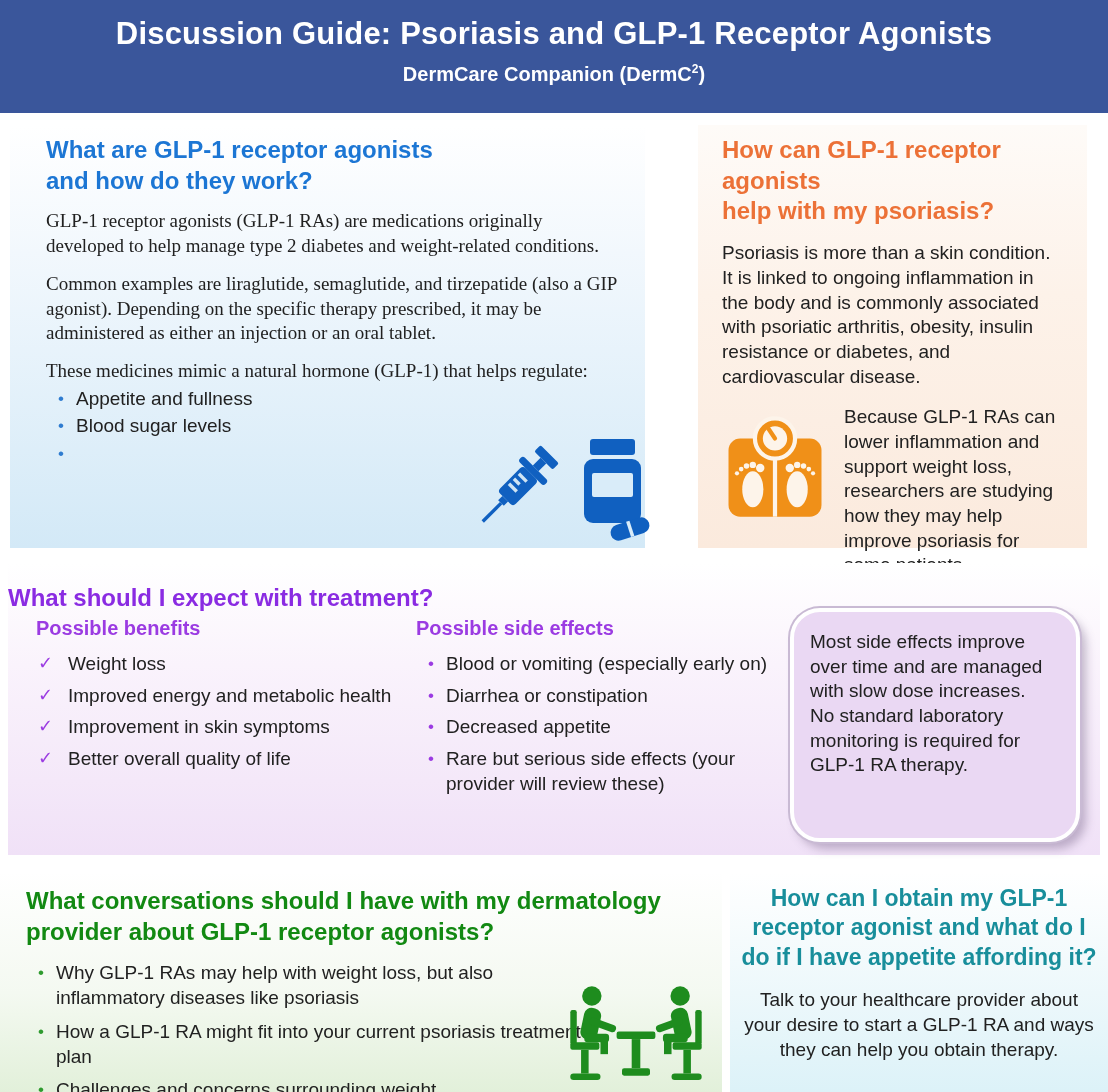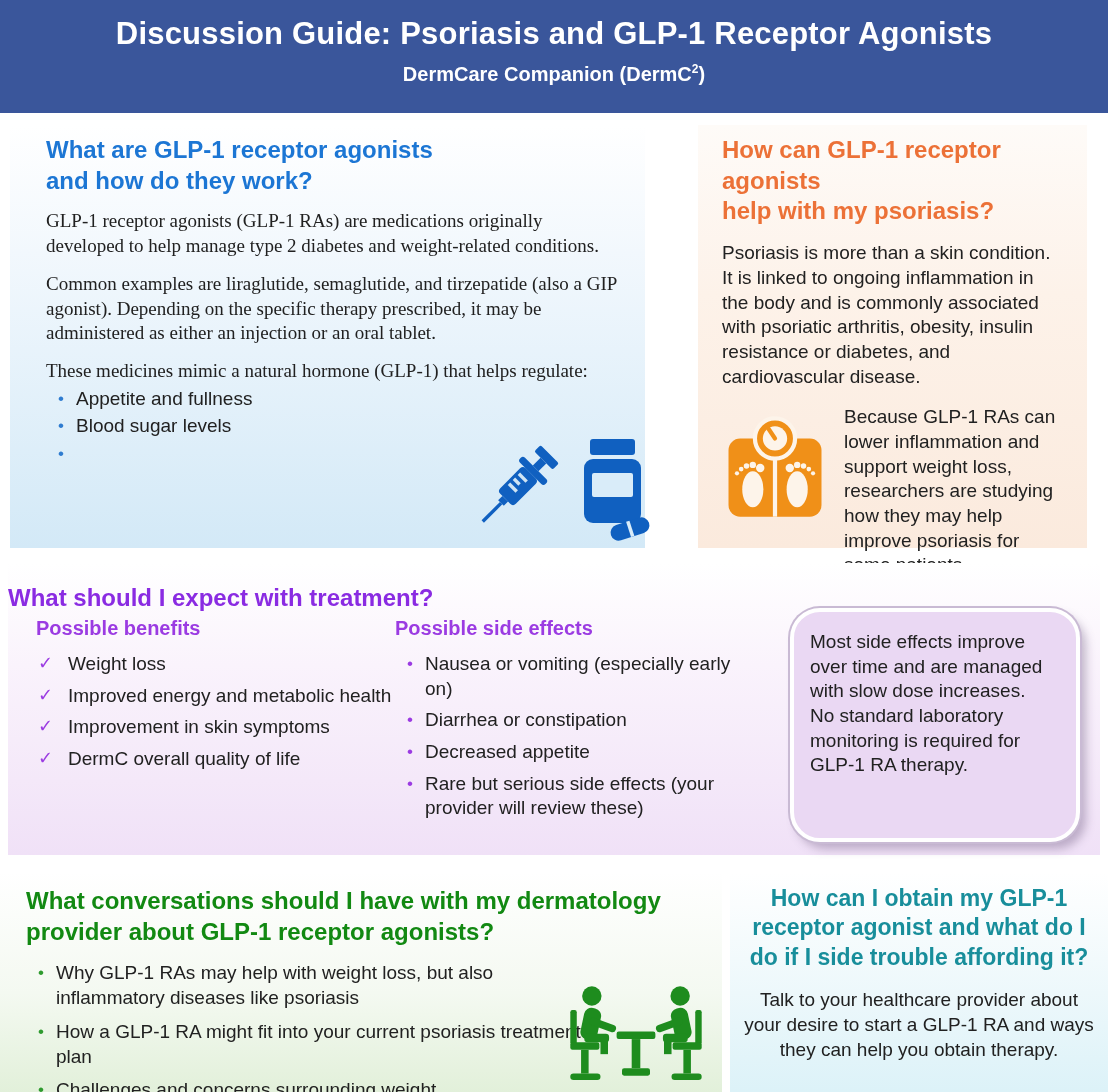--- a/index.html
+++ b/index.html
@@ -36,21 +36,21 @@
   .chk{width:30px;flex:0 0 30px;text-align:left;padding-left:2px;color:#9B3BE2;font-weight:bold;font-size:18px;}
   
   .callout{display:flex;margin-top:16px;}
   .callout .icon-box{flex:0 0 112px;padding-top:6px;}
   .callout .txt{font-size:19px;line-height:1.3;padding-left:10px;}
   
   .band-treat{left:8px;top:563px;width:1092px;height:292px;
       background:linear-gradient(180deg,#ffffff 0%,#faf3fc 35%,#f0e1f7 100%);}
   .band-treat .bt-head{margin-top:20px;}
   .col-benefits{position:absolute;left:28px;top:54px;width:360px;}
-  .col-sidefx{position:absolute;left:387px;top:54px;width:360px;}
+  .col-sidefx{position:absolute;left:408px;top:54px;width:360px;}
   .sub-head{color:#9B3BE2;font-weight:bold;font-size:20px;margin-bottom:12px;}
   .col-benefits .brow,.col-sidefx .brow{margin-top:7px;}
   .note-box{position:absolute;left:782px;top:45px;width:250px;height:190px;
       background:#EAD8F3;border:4px solid #ffffff;border-radius:30px;
       box-shadow:0 0 0 2px #c9bad4,6px 7px 10px rgba(90,70,110,.35);
       padding:18px 16px;text-align:left;font-size:19px;line-height:1.3;}
   
   .panel-conv{left:0px;top:872px;width:722px;height:220px;
       background:linear-gradient(180deg,#ffffff 0%,#f4f9f1 55%,#e2f0da 100%);}
   .panel-conv .inner{padding:14px 10px 0 26px;}
@@ -172,30 +172,30 @@
       <div class="brow">
           <span class="chk">✓</span>
           <span>Improved energy and metabolic health</span>
         </div>
       <div class="brow">
           <span class="chk">✓</span>
           <span>Improvement in skin symptoms</span>
         </div>
       <div class="brow">
           <span class="chk">✓</span>
-          <span>DermC overall quality of life</span>
+          <span>Better overall quality of life</span>
         </div>
     </div>
   </div>
   <div class="col-sidefx">
     <div class="sub-head">Possible side effects</div>
     <div class="blist body-txt">
       <div class="brow">
           <span class="dot dot-purple">•</span>
-          <span>Nausea or vomiting (especially early on)</span>
+          <span>Blood or vomiting (especially early on)</span>
         </div>
       <div class="brow">
           <span class="dot dot-purple">•</span>
           <span>Diarrhea or constipation</span>
         </div>
       <div class="brow">
           <span class="dot dot-purple">•</span>
           <span>Decreased appetite</span>
         </div>
       <div class="brow">
@@ -263,17 +263,17 @@
       </g>
     </svg>
   </div>
 </div>
 
 <div class="abs panel-obtain">
   <div class="inner">
     <div class="sec-head h-teal">
       <span class="line">How can I obtain my GLP-1</span>
       <span class="line">receptor agonist and what do I</span>
-      <span class="line">do if I side trouble affording it?</span>
+      <span class="line">do if I have appetite affording it?</span>
     </div>
     <p class="body-txt">Talk to your healthcare provider about your desire to start a GLP-1 RA and ways they can help you obtain therapy.</p>
   </div>
 </div>
 
 </body></html>

